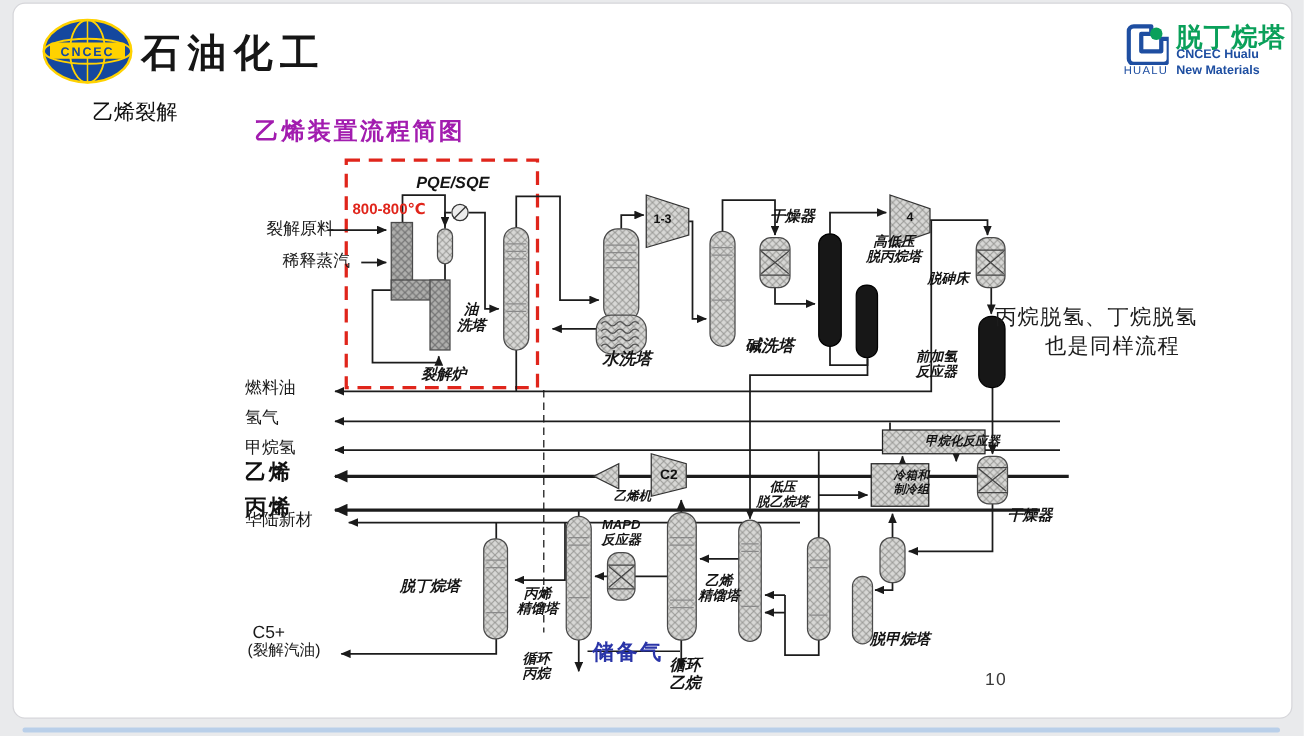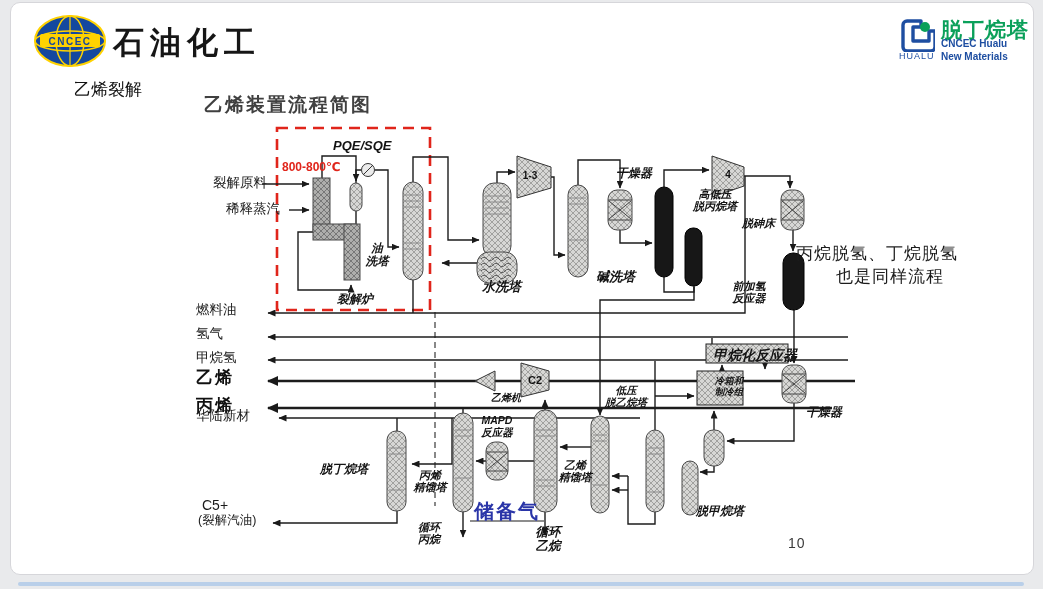--- a/index.html
+++ b/index.html
@@ -19,21 +19,21 @@
   .lbl2{text-align:center;}
   .lbl2 span{display:block;}
   .plain{position:absolute;font-size:13.5px;color:#1a1a1a;white-space:nowrap;line-height:1.1;}
   .big{position:absolute;font-size:17px;font-weight:bold;color:#111;letter-spacing:2px;white-space:nowrap;}
   .red{color:#e0251b;}
   .blue{color:#2a35a8;font-style:normal;letter-spacing:2px;}
   .note{position:absolute;font-size:17px;color:#1c1c1c;letter-spacing:1px;white-space:nowrap;}
   .pagenum{position:absolute;font-size:14px;color:#3a3a3a;letter-spacing:1px;}
   .brand-company{position:absolute;left:113px;top:22px;font-size:31px;font-weight:bold;color:#161616;letter-spacing:6px;}
   .section-label{position:absolute;left:74px;top:78px;font-size:17px;color:#111;}
-  .page-title{position:absolute;left:204px;top:92px;font-size:19px;font-weight:bold;color:#404040;letter-spacing:2px;}
+  .page-title{position:absolute;left:204px;top:92px;font-size:19px;font-weight:bold;color:#a21caf;letter-spacing:2px;}
   .hualu-cn{position:absolute;left:941px;top:16px;font-size:21px;font-weight:bold;color:#0aa05a;letter-spacing:1px;}
   .hualu-en{position:absolute;left:941px;font-size:10px;font-weight:bold;color:#1e4ea1;}
   .hualu-cap{position:absolute;left:899px;top:51px;font-size:9px;font-weight:normal;color:#1e4ea1;letter-spacing:1px;}
   .comp-num{position:absolute;font-size:10px;font-weight:bold;color:#111;text-align:center;font-style:normal;}
 </style>
 </head>
 <body>
 
 <div class="slide"></div>
 <div class="bluebar"></div>
@@ -230,21 +230,21 @@
 <div class="lbl lbl2" style="left:684px;top:188px;width:62px;font-size:11px">
   <span>高低压</span>
   <span>脱丙烷塔</span>
 </div>
 <div class="comp-num" style="left:716px;top:169px;width:24px">4</div>
 <div class="lbl" style="left:742px;top:217px;font-size:11px">脱砷床</div>
 <div class="lbl lbl2" style="left:725px;top:280px;width:48px;font-size:11px">
   <span>前加氢</span>
   <span>反应器</span>
 </div>
-<div class="lbl" style="left:713px;top:348px;width:76px;text-align:center;font-size:14px">甲烷化反应器</div>
+<div class="lbl" style="left:740px;top:348px;width:76px;font-size:10px">甲烷化反应器</div>
 <div class="lbl lbl2" style="left:699px;top:376px;width:60px;font-size:9.5px">
   <span>冷箱和</span>
   <span>制冷组</span>
 </div>
 <div class="lbl" style="left:806px;top:406px">干燥器</div>
 <div class="lbl" style="left:696px;top:505px">脱甲烷塔</div>
 <div class="lbl lbl2" style="left:600px;top:385px;width:52px;font-size:10.5px">
   <span>低压</span>
   <span>脱乙烷塔</span>
 </div>
@@ -257,21 +257,21 @@
   <span>反应器</span>
 </div>
 <div class="lbl lbl2" style="left:411px;top:469px;width:38px;font-size:11px">
   <span>丙烯</span>
   <span>精馏塔</span>
 </div>
 <div class="lbl" style="left:320px;top:463px">脱丁烷塔</div>
 <div class="comp-num" style="left:523px;top:374px;width:24px;font-size:11px">C2</div>
 <div class="lbl" style="left:491px;top:392px;font-size:10px">乙烯机</div>
 
-<div class="lbl blue" style="left:474px;top:500px;font-size:20px">储备气</div>
+<div class="lbl blue" style="left:474px;top:512px;font-size:17px">储备气</div>
 <div class="lbl lbl2" style="left:413px;top:521px;width:32px;font-size:11px">
   <span>循环</span>
   <span>丙烷</span>
 </div>
 <div class="lbl lbl2" style="left:530px;top:525px;width:36px;font-size:12.5px">
   <span>循环</span>
   <span>乙烷</span>
 </div>
 
 <div class="plain" style="left:196px;top:303px">燃料油</div>

